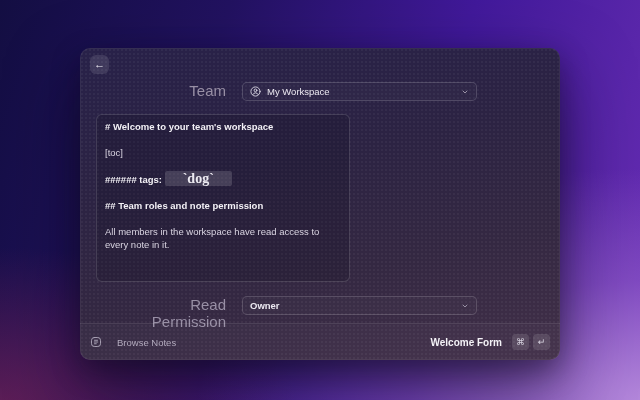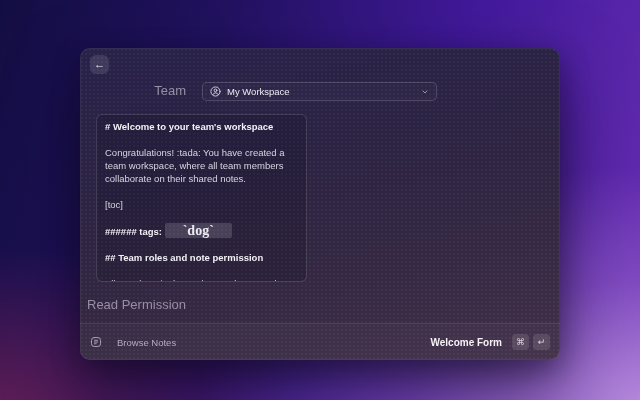--- a/index.html
+++ b/index.html
@@ -31,41 +31,41 @@
     border-radius:6px; background:rgba(255,255,255,0.11);
     display:flex; align-items:center; justify-content:center;
     color:#efedf4; font-size:11px; line-height:1; cursor:pointer; z-index:2;
   }
 
   .form-area { position:absolute; top:34px; left:0; right:0; z-index:1; }
   .form-row { display:flex; align-items:flex-start; margin-bottom:13px; }
   .form-row.row-team { margin-bottom:13px; }
   .form-row.row-content { margin-bottom:14px; }
   .row-label {
-    width:106px; text-align:right; color:#988fa5; font-size:13px;
-    line-height:17px; flex:none;
+    width:106px; text-align:right; color:#988fa5; font-size:15px;
+    line-height:17px; flex:none;margin-left:40px;
   }
   .row-content .row-label { line-height:12px; padding-top:6px; }
   .row-control-wrap { margin-left:16px; width:235px; flex:none; }
 
   .control {
     width:235px; height:19px; border-radius:5px;
     border:1px solid rgba(255,255,255,0.16);
     background:rgba(255,255,255,0.02);
     display:flex; align-items:center; padding:0 7px;
     color:#ece9f1; font-size:9.5px; cursor:pointer;
   }
   .control .value { white-space:nowrap; }
   .control .value.medium { font-weight:500; }
   .control .value.semibold { font-weight:600; }
   .control .lead-icon { display:flex; margin-right:6px; }
   .control .chev { margin-left:auto; display:flex; }
 
   .textarea {
-    width:211px; height:168px; border-radius:6px;
+    width:254px; height:168px; border-radius:6px;
     border:1px solid rgba(255,255,255,0.14);
     background:rgba(8,4,18,0.16);
     padding:5px 8px; overflow:hidden; cursor:text;
     color:#d9d4e1; font-size:9.5px; line-height:13px;
   }
   .textarea p { margin:0 0 13px 0; }
   .textarea p.md-heading { font-weight:700; color:#f3f1f6; }
   .md-code {
     font-family:Liberation Serif, serif; font-size:14px;
     background:rgba(255,255,255,0.15); border-radius:2px; padding:0 18px;
@@ -119,31 +119,40 @@
             </svg>
           </span>
         </div>
       </div>
     </div>
 
     <div class="form-row row-content">
       <div class="row-control-wrap">
         <div class="textarea" id="content-box">
             <p class="md-heading"><span># Welcome to your team's workspace</span></p>
-            <p class="md-body"><span>Congratulations! :tada: You have created a team workspace, where all team members collaborate on their shared notes.</span></p>
             <p class="md-body"><span>[toc]</span></p>
             <p class="md-heading"><span>###### tags: </span><span class="md-code">`dog`</span></p>
             <p class="md-heading"><span>## Team roles and note permission</span></p>
             <p class="md-body"><span>All members in the workspace have read access to every note in it.</span></p>
           </div>
       </div>
     </div>
 
     <div class="form-row row-permission">
       <div class="row-label">Read Permission</div>
+      <div class="row-control-wrap">
+        <div class="control">
+          <span class="value semibold">Owner</span>
+          <span class="chev">
+            <svg width="8" height="8" viewBox="0 0 24 24" fill="none" stroke="#9a92a6" stroke-width="3" stroke-linecap="round" stroke-linejoin="round">
+              <polyline points="6 9 12 15 18 9"></polyline>
+            </svg>
+          </span>
+        </div>
+      </div>
     </div>
 
   </div>
 
   <div class="footer">
     <div class="footer-left">
       <span style="display:flex;">
         <svg width="12" height="12" viewBox="0 0 24 24" fill="none" stroke="#aba3b6" stroke-width="1.9" stroke-linecap="round">
           <rect x="3" y="3" width="18" height="18" rx="5.5"></rect>
           <path d="M9 8.5h6M9 12h6M9 15.5h3.5"></path>

